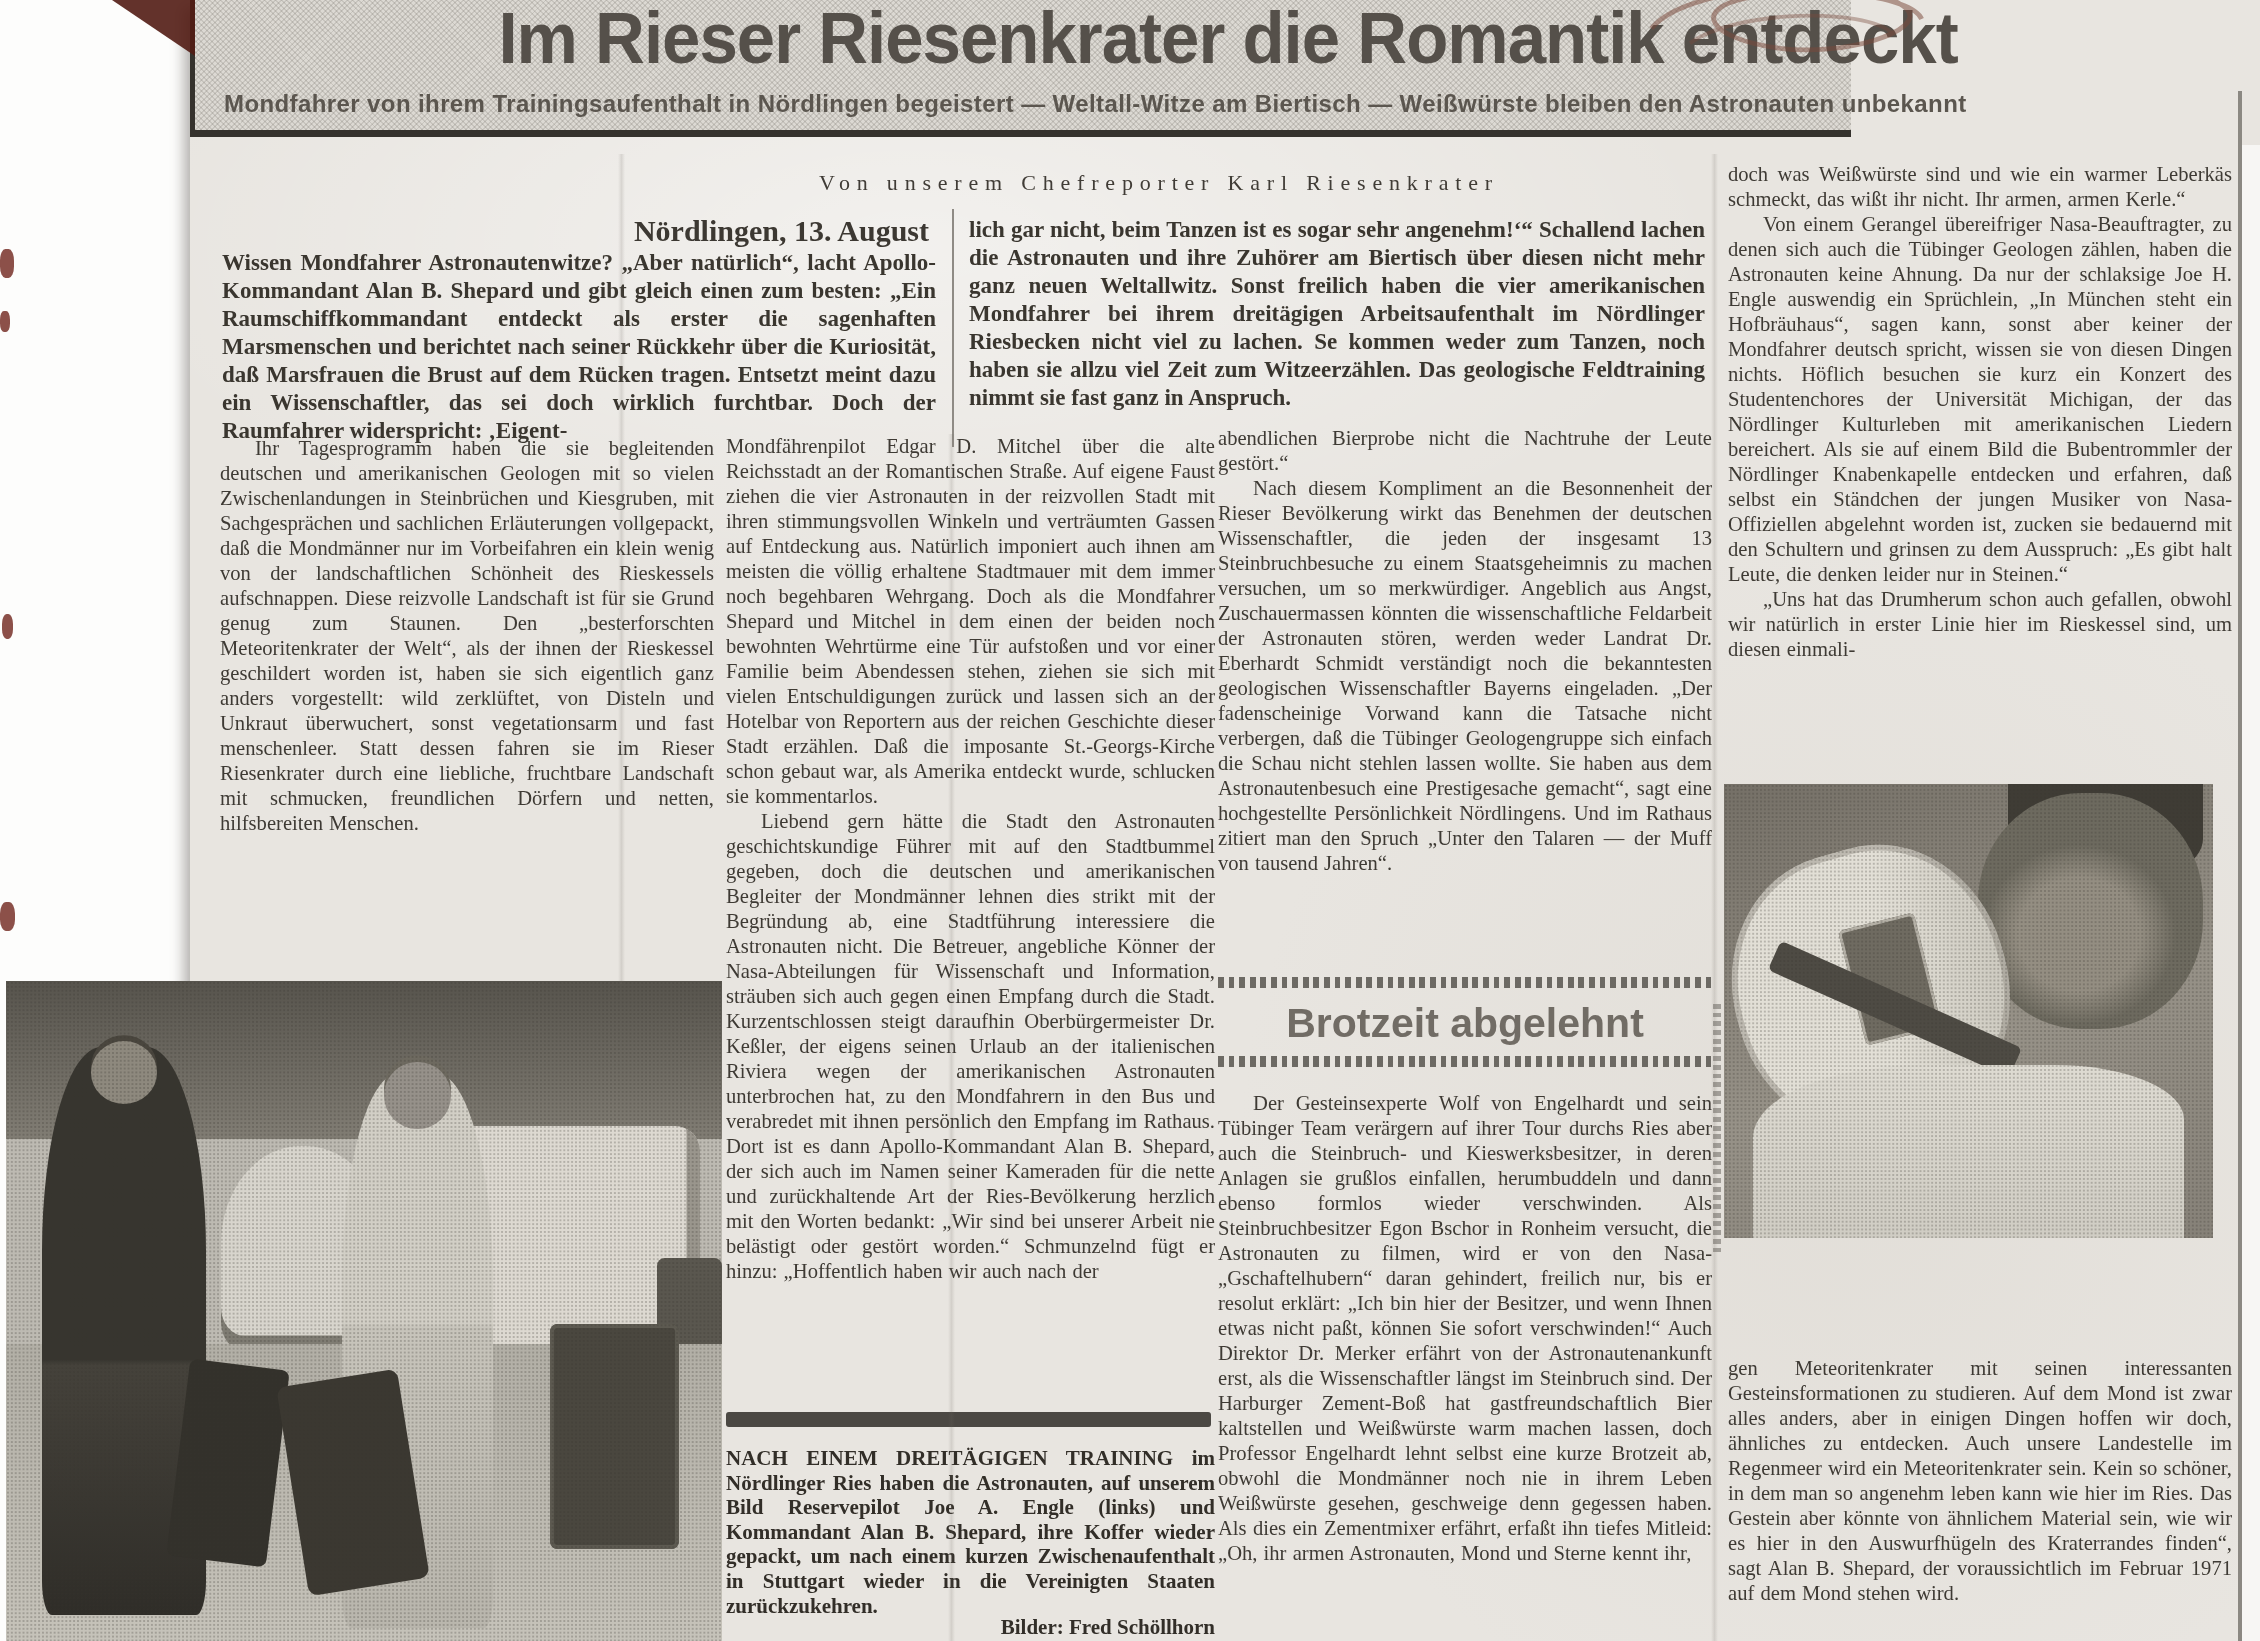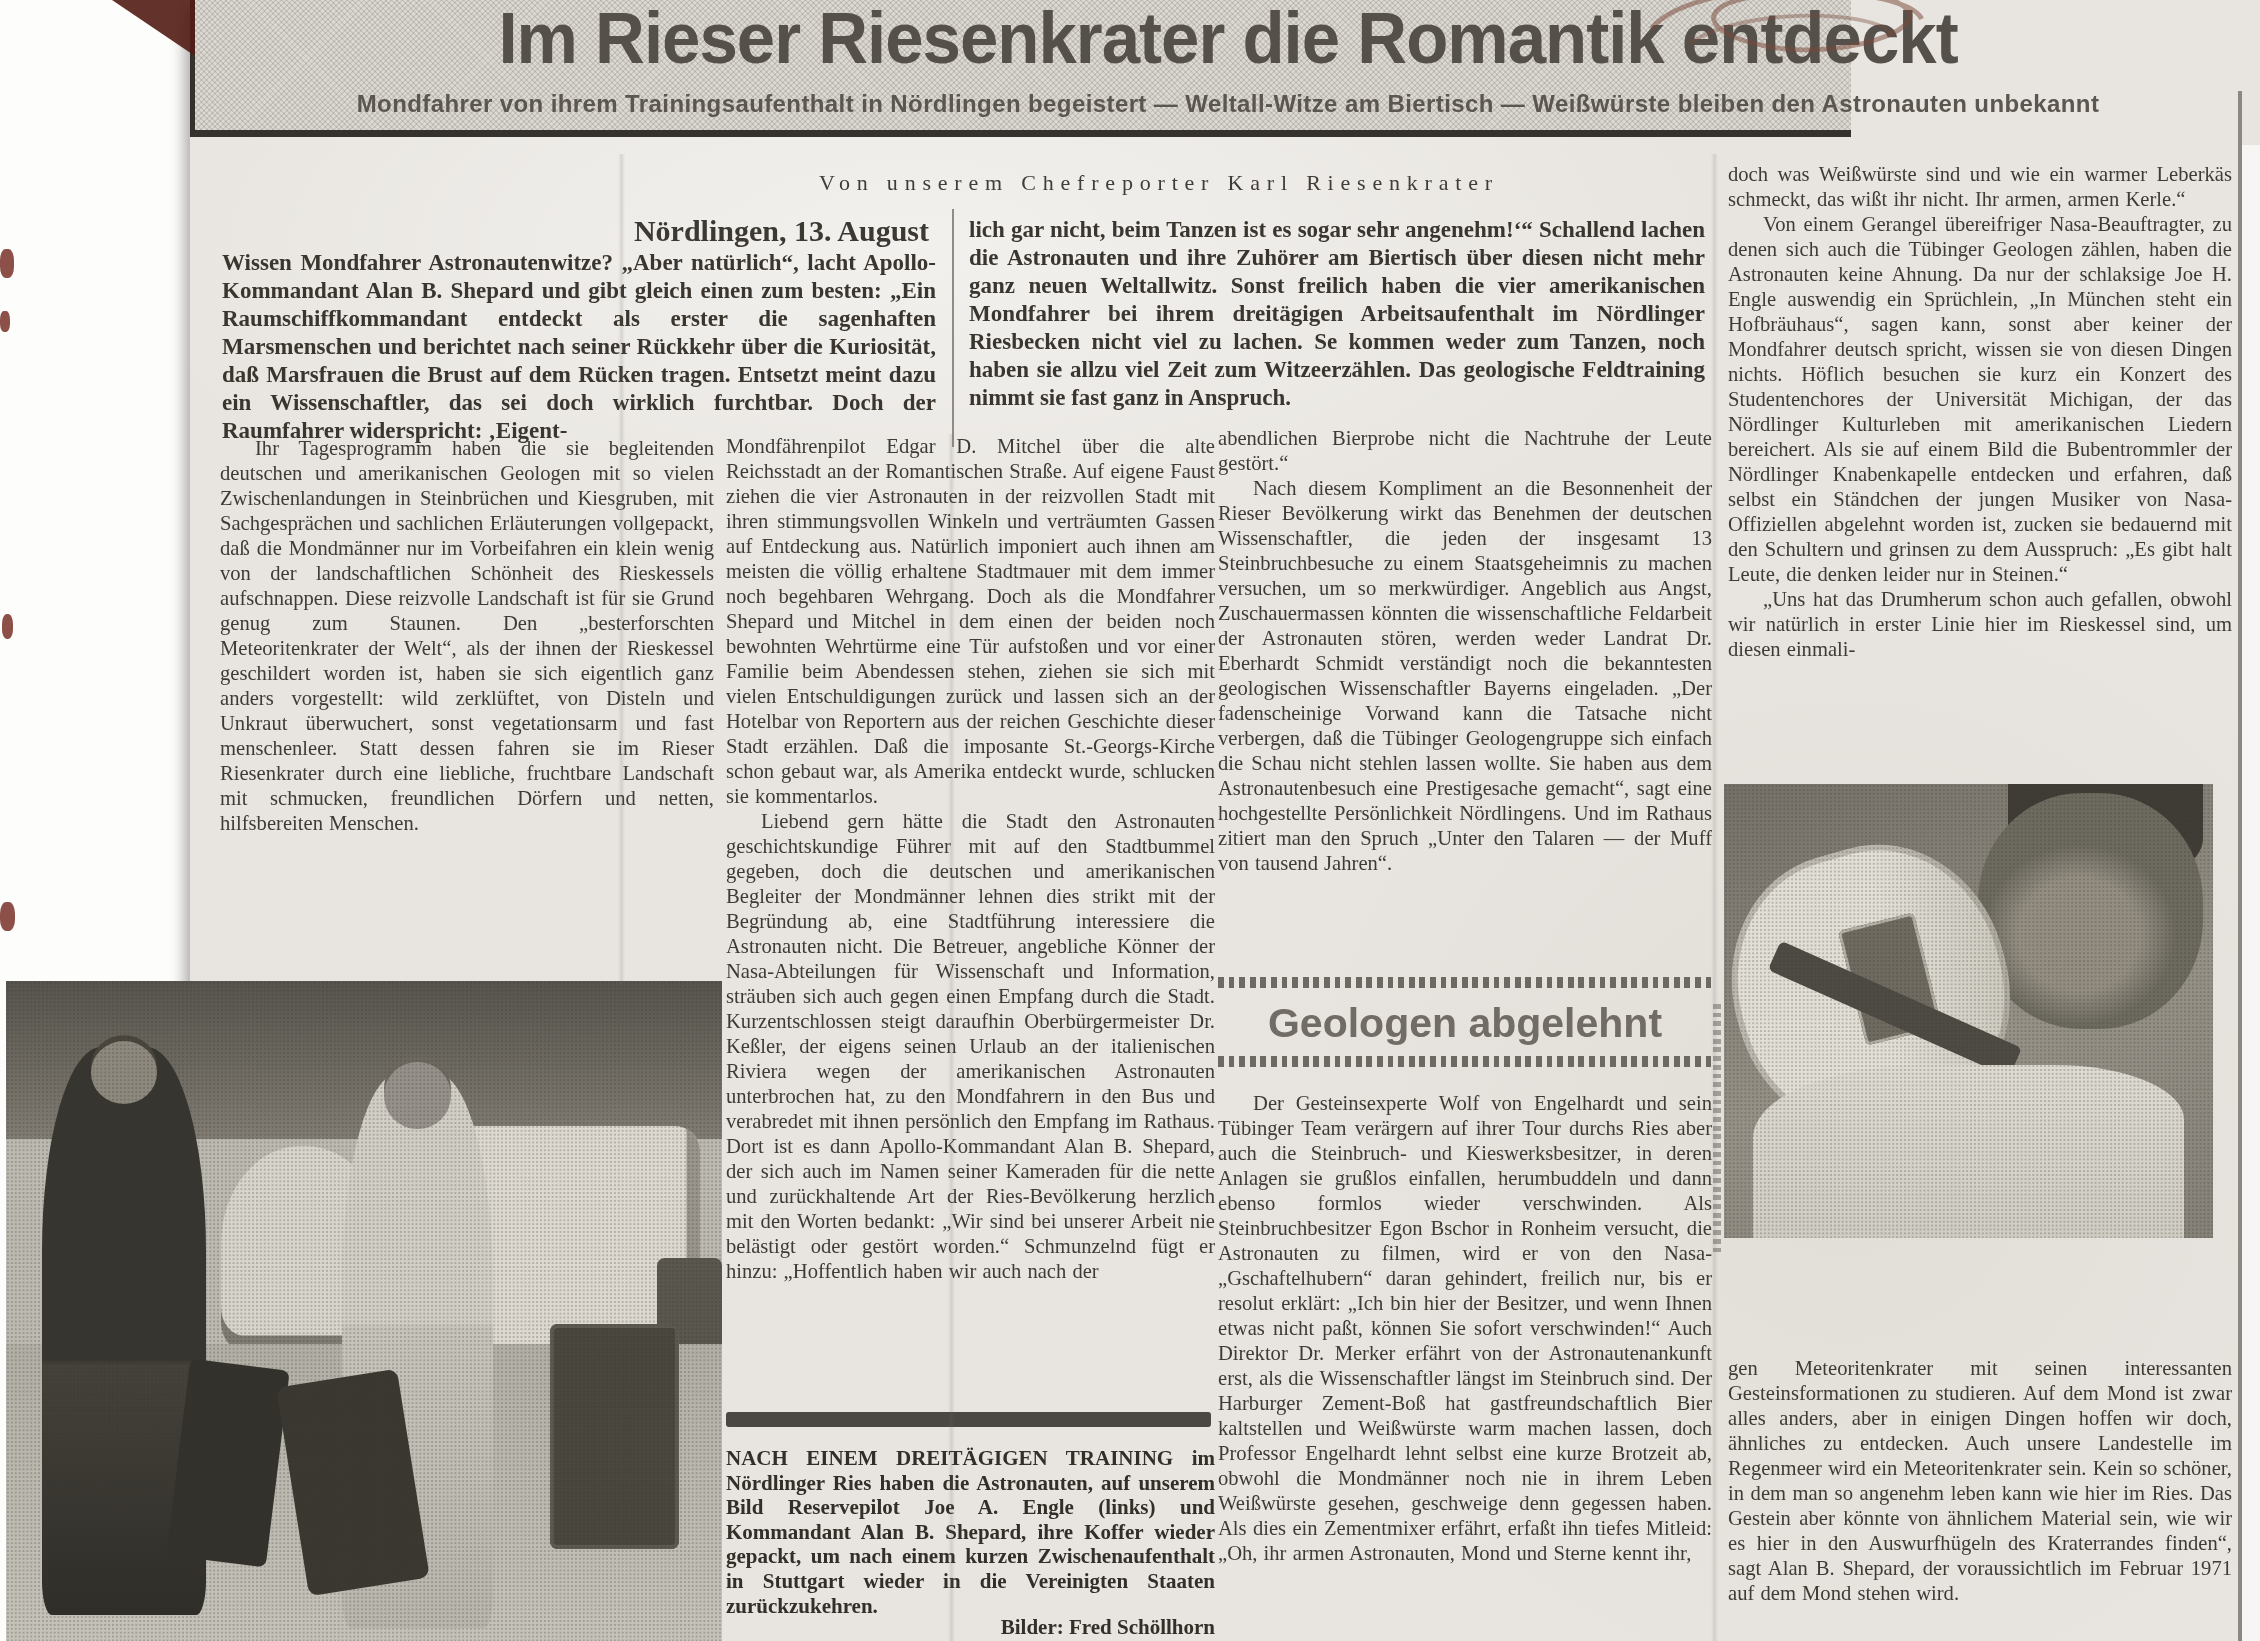--- a/index.html
+++ b/index.html
@@ -19,21 +19,21 @@
   
   #banner{position:absolute;left:190px;top:0;width:1661px;height:137px;
         border-left:5.8px solid #35322d;border-bottom:7.7px solid #35322d;box-sizing:border-box;
         background:
           repeating-linear-gradient(45deg, rgba(95,90,82,.16) 0 1.4px, transparent 1.4px 3.9px),
           repeating-linear-gradient(-45deg, rgba(95,90,82,.16) 0 1.4px, transparent 1.4px 3.9px),
           #dcd9d3;}
   #headline{position:absolute;left:29px;top:-3.9px;width:2008px;text-align:center;white-space:nowrap;
         font-family:"Liberation Sans","DejaVu Sans",sans-serif;font-weight:bold;
         font-size:69px;letter-spacing:-1px;color:#55504a;transform:scaleY(1.06);transform-origin:top;}
-  #subhead{position:absolute;left:29px;top:90px;width:2008px;text-align:center;white-space:nowrap;
+  #subhead{position:absolute;left:29px;top:90px;width:2008px;text-align:left;white-space:nowrap;
         font-family:"Liberation Sans","DejaVu Sans",sans-serif;font-weight:bold;
         font-size:24px;color:#5b564f;letter-spacing:0.4px;}
   #scribble{position:absolute;left:1632px;top:-9.7px;width:309px;height:83px;opacity:.65;}
 
   
   #byline{position:absolute;left:628px;top:170px;width:1062px;text-align:center;
         font-size:22px;letter-spacing:6.8px;color:#403c36;}
   #dateline{position:absolute;left:222px;top:214px;width:707px;text-align:right;
         font-weight:bold;font-size:30px;color:#3c3832;}
   .lead{position:absolute;font-weight:bold;font-size:23px;line-height:28px;
@@ -162,21 +162,21 @@
   <div id="cap-left" class="caption">
     <span class="capslead">NACH EINEM DREITÄGIGEN TRAINING</span><span> im Nördlinger Ries haben die Astronauten, auf unserem Bild Reservepilot Joe A. Engle (links) und Kommandant Alan B. Shepard, ihre Koffer wieder gepackt, um nach einem kurzen Zwischenaufenthalt in Stuttgart wieder in die Vereinigten Staaten zurückzukehren.</span>
     <span id="credit">Bilder: Fred Schöllhorn</span>
   </div>
 
   <div id="col3a" class="bodycol">
     <p>abendlichen Bierprobe nicht die Nachtruhe der Leute gestört.“</p>
     <p class="ind">Nach diesem Kompliment an die Besonnenheit der Rieser Bevölkerung wirkt das Benehmen der deutschen Wissenschaftler, die jeden der insgesamt 13 Steinbruchbesuche zu einem Staatsgeheimnis zu machen versuchen, um so merkwürdiger. Angeblich aus Angst, Zuschauermassen könnten die wissenschaftliche Feldarbeit der Astronauten stören, werden weder Landrat Dr. Eberhardt Schmidt verständigt noch die bekanntesten geologischen Wissenschaftler Bayerns eingeladen. „Der fadenscheinige Vorwand kann die Tatsache nicht verbergen, daß die Tübinger Geologengruppe sich einfach die Schau nicht stehlen lassen wollte. Sie haben aus dem Astronautenbesuch eine Prestigesache gemacht“, sagt eine hochgestellte Persönlichkeit Nördlingens. Und im Rathaus zitiert man den Spruch „Unter den Talaren — der Muff von tausend Jahren“.</p>
   </div>
   <div class="dotrule" style="left:1218px;top:977px;width:494px;"></div>
-  <div id="brotzeit">Geologen abgelehnt</div>
+  <div id="brotzeit">Brotzeit abgelehnt</div>
   <div class="dotrule" style="left:1218px;top:1056px;width:494px;"></div>
   <div id="col3b" class="bodycol">
     <p class="ind">Der Gesteinsexperte Wolf von Engelhardt und sein Tübinger Team verärgern auf ihrer Tour durchs Ries aber auch die Steinbruch- und Kieswerksbesitzer, in deren Anlagen sie grußlos einfallen, herumbuddeln und dann ebenso formlos wieder verschwinden. Als Steinbruchbesitzer Egon Bschor in Ronheim versucht, die Astronauten zu filmen, wird er von den Nasa-„Gschaftelhubern“ daran gehindert, freilich nur, bis er resolut erklärt: „Ich bin hier der Besitzer, und wenn Ihnen etwas nicht paßt, können Sie sofort verschwinden!“ Auch Direktor Dr. Merker erfährt von der Astronautenankunft erst, als die Wissenschaftler längst im Steinbruch sind. Der Harburger Zement-Boß hat gastfreundschaftlich Bier kaltstellen und Weißwürste warm machen lassen, doch Professor Engelhardt lehnt selbst eine kurze Brotzeit ab, obwohl die Mondmänner noch nie in ihrem Leben Weißwürste gesehen, geschweige denn gegessen haben. Als dies ein Zementmixer erfährt, erfaßt ihn tiefes Mitleid: „Oh, ihr armen Astronauten, Mond und Sterne kennt ihr,</p>
   </div>
 
   <div id="col4a" class="bodycol">
     <p>doch was Weißwürste sind und wie ein warmer Leberkäs schmeckt, das wißt ihr nicht. Ihr armen, armen Kerle.“</p>
     <p class="ind">Von einem Gerangel übereifriger Nasa-Beauftragter, zu denen sich auch die Tübinger Geologen zählen, haben die Astronauten keine Ahnung. Da nur der schlaksige Joe H. Engle auswendig ein Sprüchlein, „In München steht ein Hofbräuhaus“, sagen kann, sonst aber keiner der Mondfahrer deutsch spricht, wissen sie von diesen Dingen nichts. Höflich besuchen sie kurz ein Konzert des Studentenchores der Universität Michigan, der das Nördlinger Kulturleben mit amerikanischen Liedern bereichert. Als sie auf einem Bild die Bubentrommler der Nördlinger Knabenkapelle entdecken und erfahren, daß selbst ein Ständchen der jungen Musiker von Nasa-Offiziellen abgelehnt worden ist, zucken sie bedauernd mit den Schultern und grinsen zu dem Ausspruch: „Es gibt halt Leute, die denken leider nur in Steinen.“</p>
     <p class="ind">„Uns hat das Drumherum schon auch gefallen, obwohl wir natürlich in erster Linie hier im Rieskessel sind, um diesen einmali-</p>
   </div>

